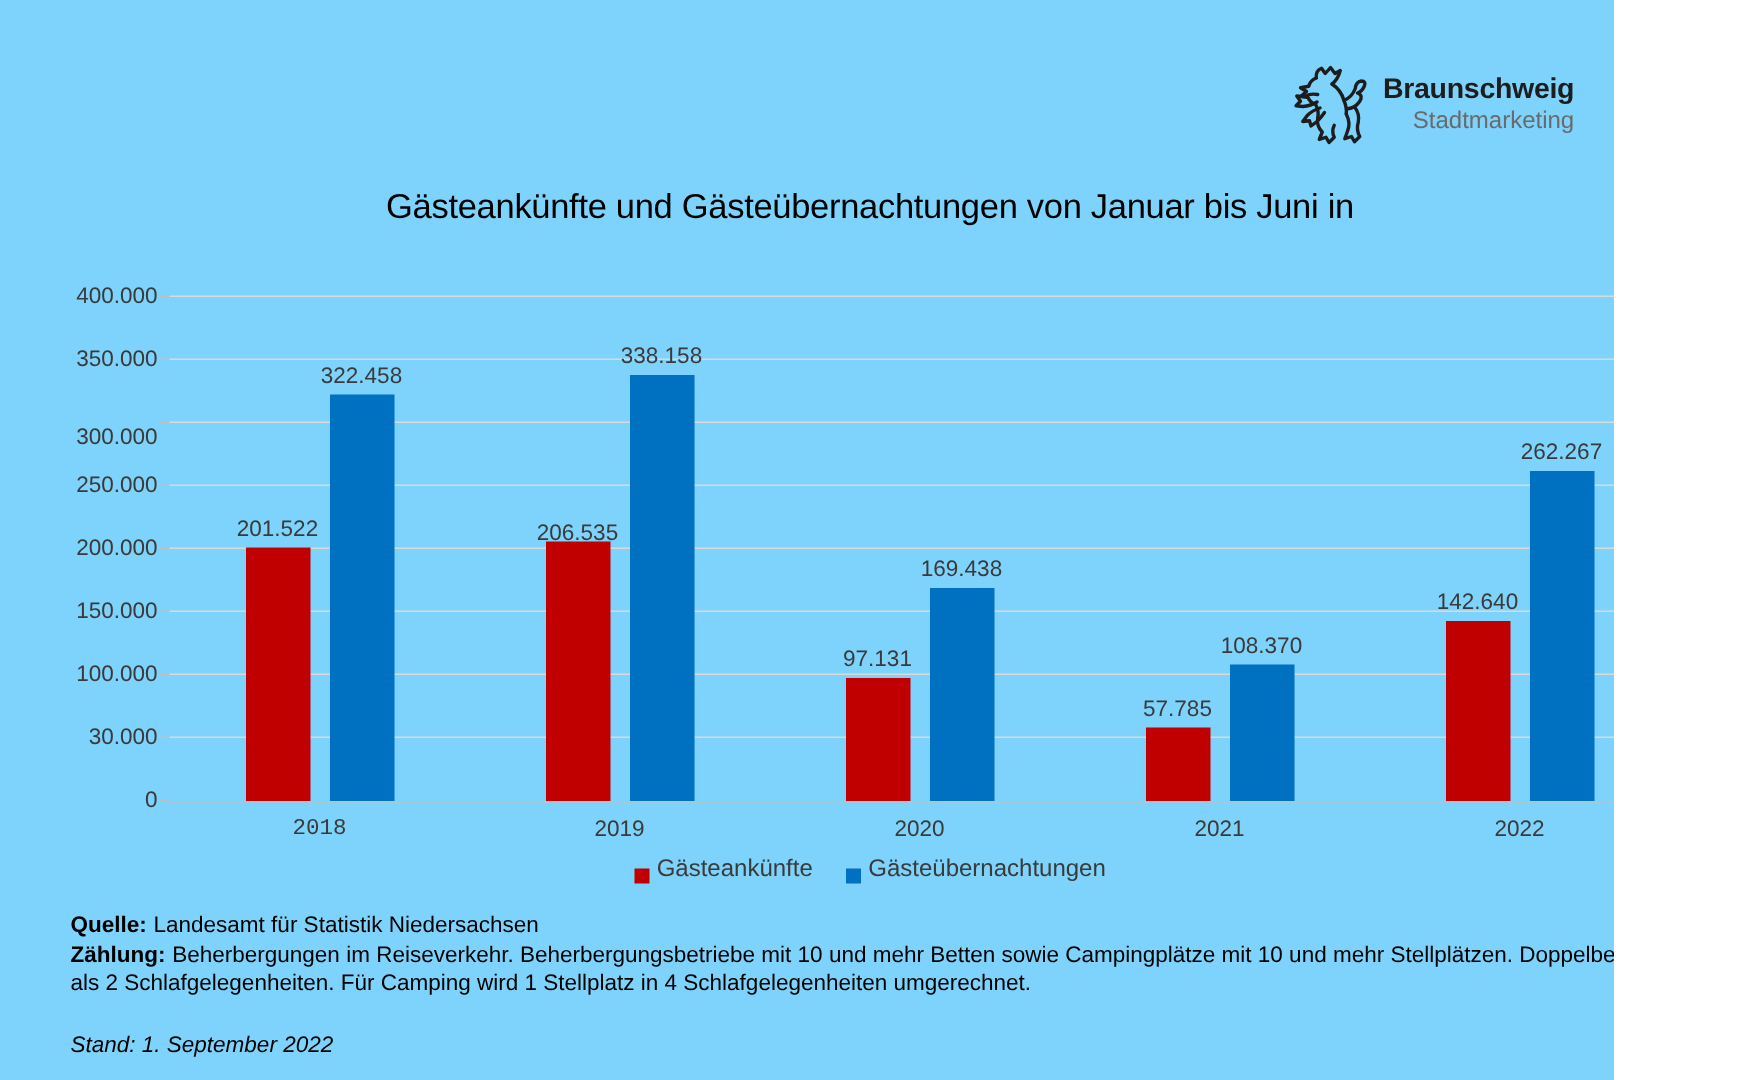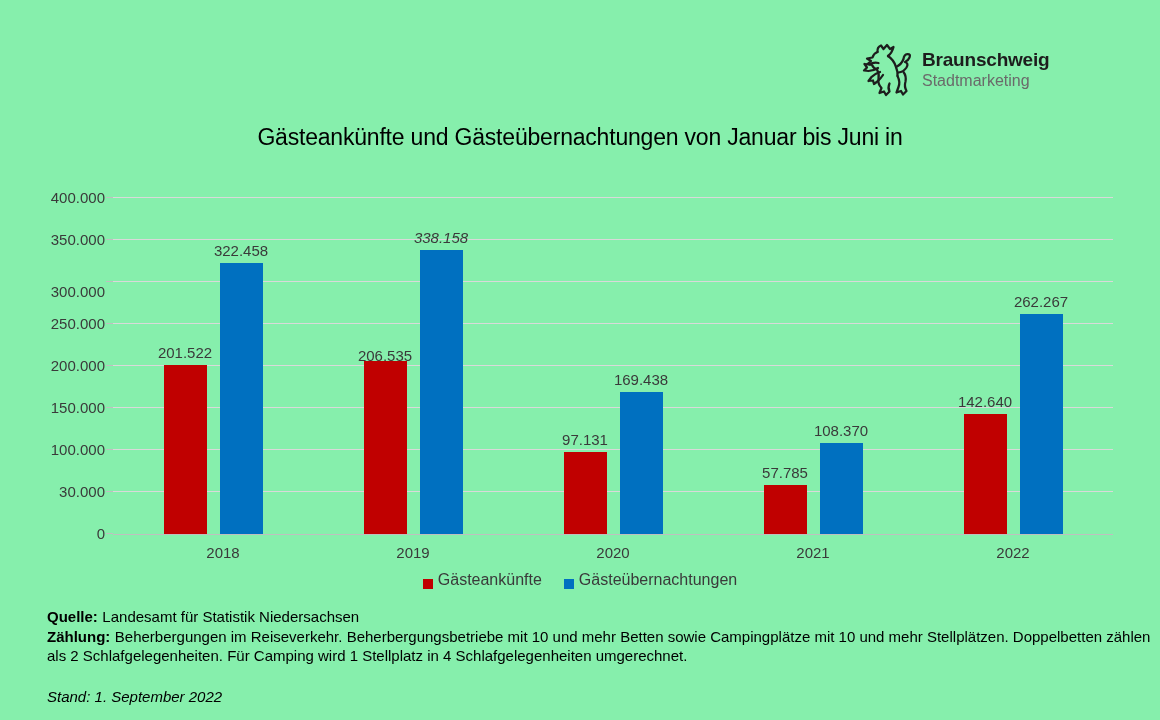--- a/index.html
+++ b/index.html
@@ -1,24 +1,24 @@
 <!DOCTYPE html>
 <html><head>
 <meta charset="utf-8">
 <style>
   html,body{margin:0;padding:0;background:#fff;}
   .page{
-    position:relative;width:1160px;height:720px;background:#86efac;overflow:hidden;
+    position:relative;width:1076px;height:720px;background:#7dd3fc;overflow:hidden;
     font-family:"Liberation Sans","DejaVu Sans",sans-serif;color:#000;
   }
   
   .logo{position:absolute;left:862px;top:42px;display:flex;align-items:center;}
   .logo svg{display:block;margin-right:10px;}
   .logo-name{font-size:19px;font-weight:bold;color:#1d1d1d;line-height:22px;letter-spacing:-0.2px;}
-  .logo-subtitle{font-size:16px;color:#6a6a6a;line-height:19px;}
+  .logo-subtitle{font-size:16px;color:#6a6a6a;line-height:19px;text-align:right;}
   
   .chart-title{position:absolute;left:0;top:121px;width:1160px;text-align:center;
     font-size:23px;line-height:32px;color:#000;letter-spacing:-0.2px;}
   
   .chart-area{position:absolute;left:0;top:0;width:1160px;height:720px;}
   .gridline{position:absolute;height:1px;background:#D9D9D9;}
   .axisline{position:absolute;height:1px;background:#BFBFBF;}
   .tick{position:absolute;height:1px;background:#BFBFBF;}
   .ytick{position:absolute;text-align:right;font-size:15px;color:#3a3a3a;white-space:nowrap;}
   .bar{position:absolute;}
@@ -87,25 +87,25 @@
       <div class="tick" style="left: 106px; top: 239px; width: 7px; background: rgb(191, 191, 191);"></div>
       <div class="ytick" style="left: 28px; top: 231px; width: 77px;">350.000</div>
       <div class="gridline" style="left: 113px; top: 197px; width: 1000px; background: rgb(217, 217, 217);"></div>
       <div class="tick" style="left: 106px; top: 197px; width: 7px; background: rgb(191, 191, 191);"></div>
       <div class="ytick" style="left: 28px; top: 189px; width: 77px;">400.000</div>
       <div class="axisline" style="left: 113px; top: 534px; width: 1000px; background: rgb(191, 191, 191);"></div>
       <div class="bar" style="left: 163.5px; top: 364.722px; width: 43px; height: 169.278px; background: rgb(192, 0, 0);"></div>
       <div class="dlabel" style="left: 140px; top: 343.722px; width: 90px;">201.522</div>
       <div class="bar" style="left: 219.5px; top: 263.135px; width: 43px; height: 270.865px; background: rgb(0, 112, 192);"></div>
       <div class="dlabel" style="left: 196px; top: 242.135px; width: 90px;">322.458</div>
-      <div class="xtick" style="left: 178px; top: 544px; width: 90px;">2018</div>
+      <div class="xtick" style="left: 168px; top: 544px; width: 90px; font-family: Liberation Mono, monospace;">2018</div>
       <div class="bar" style="left: 363.5px; top: 360.511px; width: 43px; height: 173.489px; background: rgb(192, 0, 0);"></div>
       <div class="dlabel" style="left: 340px; top: 347px; width: 90px;">206.535</div>
       <div class="bar" style="left: 419.5px; top: 249.947px; width: 43px; height: 284.053px; background: rgb(0, 112, 192);"></div>
-      <div class="dlabel" style="left: 396px; top: 228.947px; width: 90px; font-style: italic;">338.158</div>
+      <div class="dlabel" style="left: 396px; top: 228.947px; width: 90px;">338.158</div>
       <div class="xtick" style="left: 368px; top: 544px; width: 90px;">2019</div>
       <div class="bar" style="left: 563.5px; top: 452.41px; width: 43px; height: 81.59px; background: rgb(192, 0, 0);"></div>
       <div class="dlabel" style="left: 540px; top: 431.41px; width: 90px;">97.131</div>
       <div class="bar" style="left: 619.5px; top: 391.672px; width: 43px; height: 142.328px; background: rgb(0, 112, 192);"></div>
       <div class="dlabel" style="left: 596px; top: 370.672px; width: 90px;">169.438</div>
       <div class="xtick" style="left: 568px; top: 544px; width: 90px;">2020</div>
       <div class="bar" style="left: 763.5px; top: 485.461px; width: 43px; height: 48.5394px; background: rgb(192, 0, 0);"></div>
       <div class="dlabel" style="left: 740px; top: 464.461px; width: 90px;">57.785</div>
       <div class="bar" style="left: 819.5px; top: 442.969px; width: 43px; height: 91.0308px; background: rgb(0, 112, 192);"></div>
       <div class="dlabel" style="left: 796px; top: 421.969px; width: 90px;">108.370</div>

